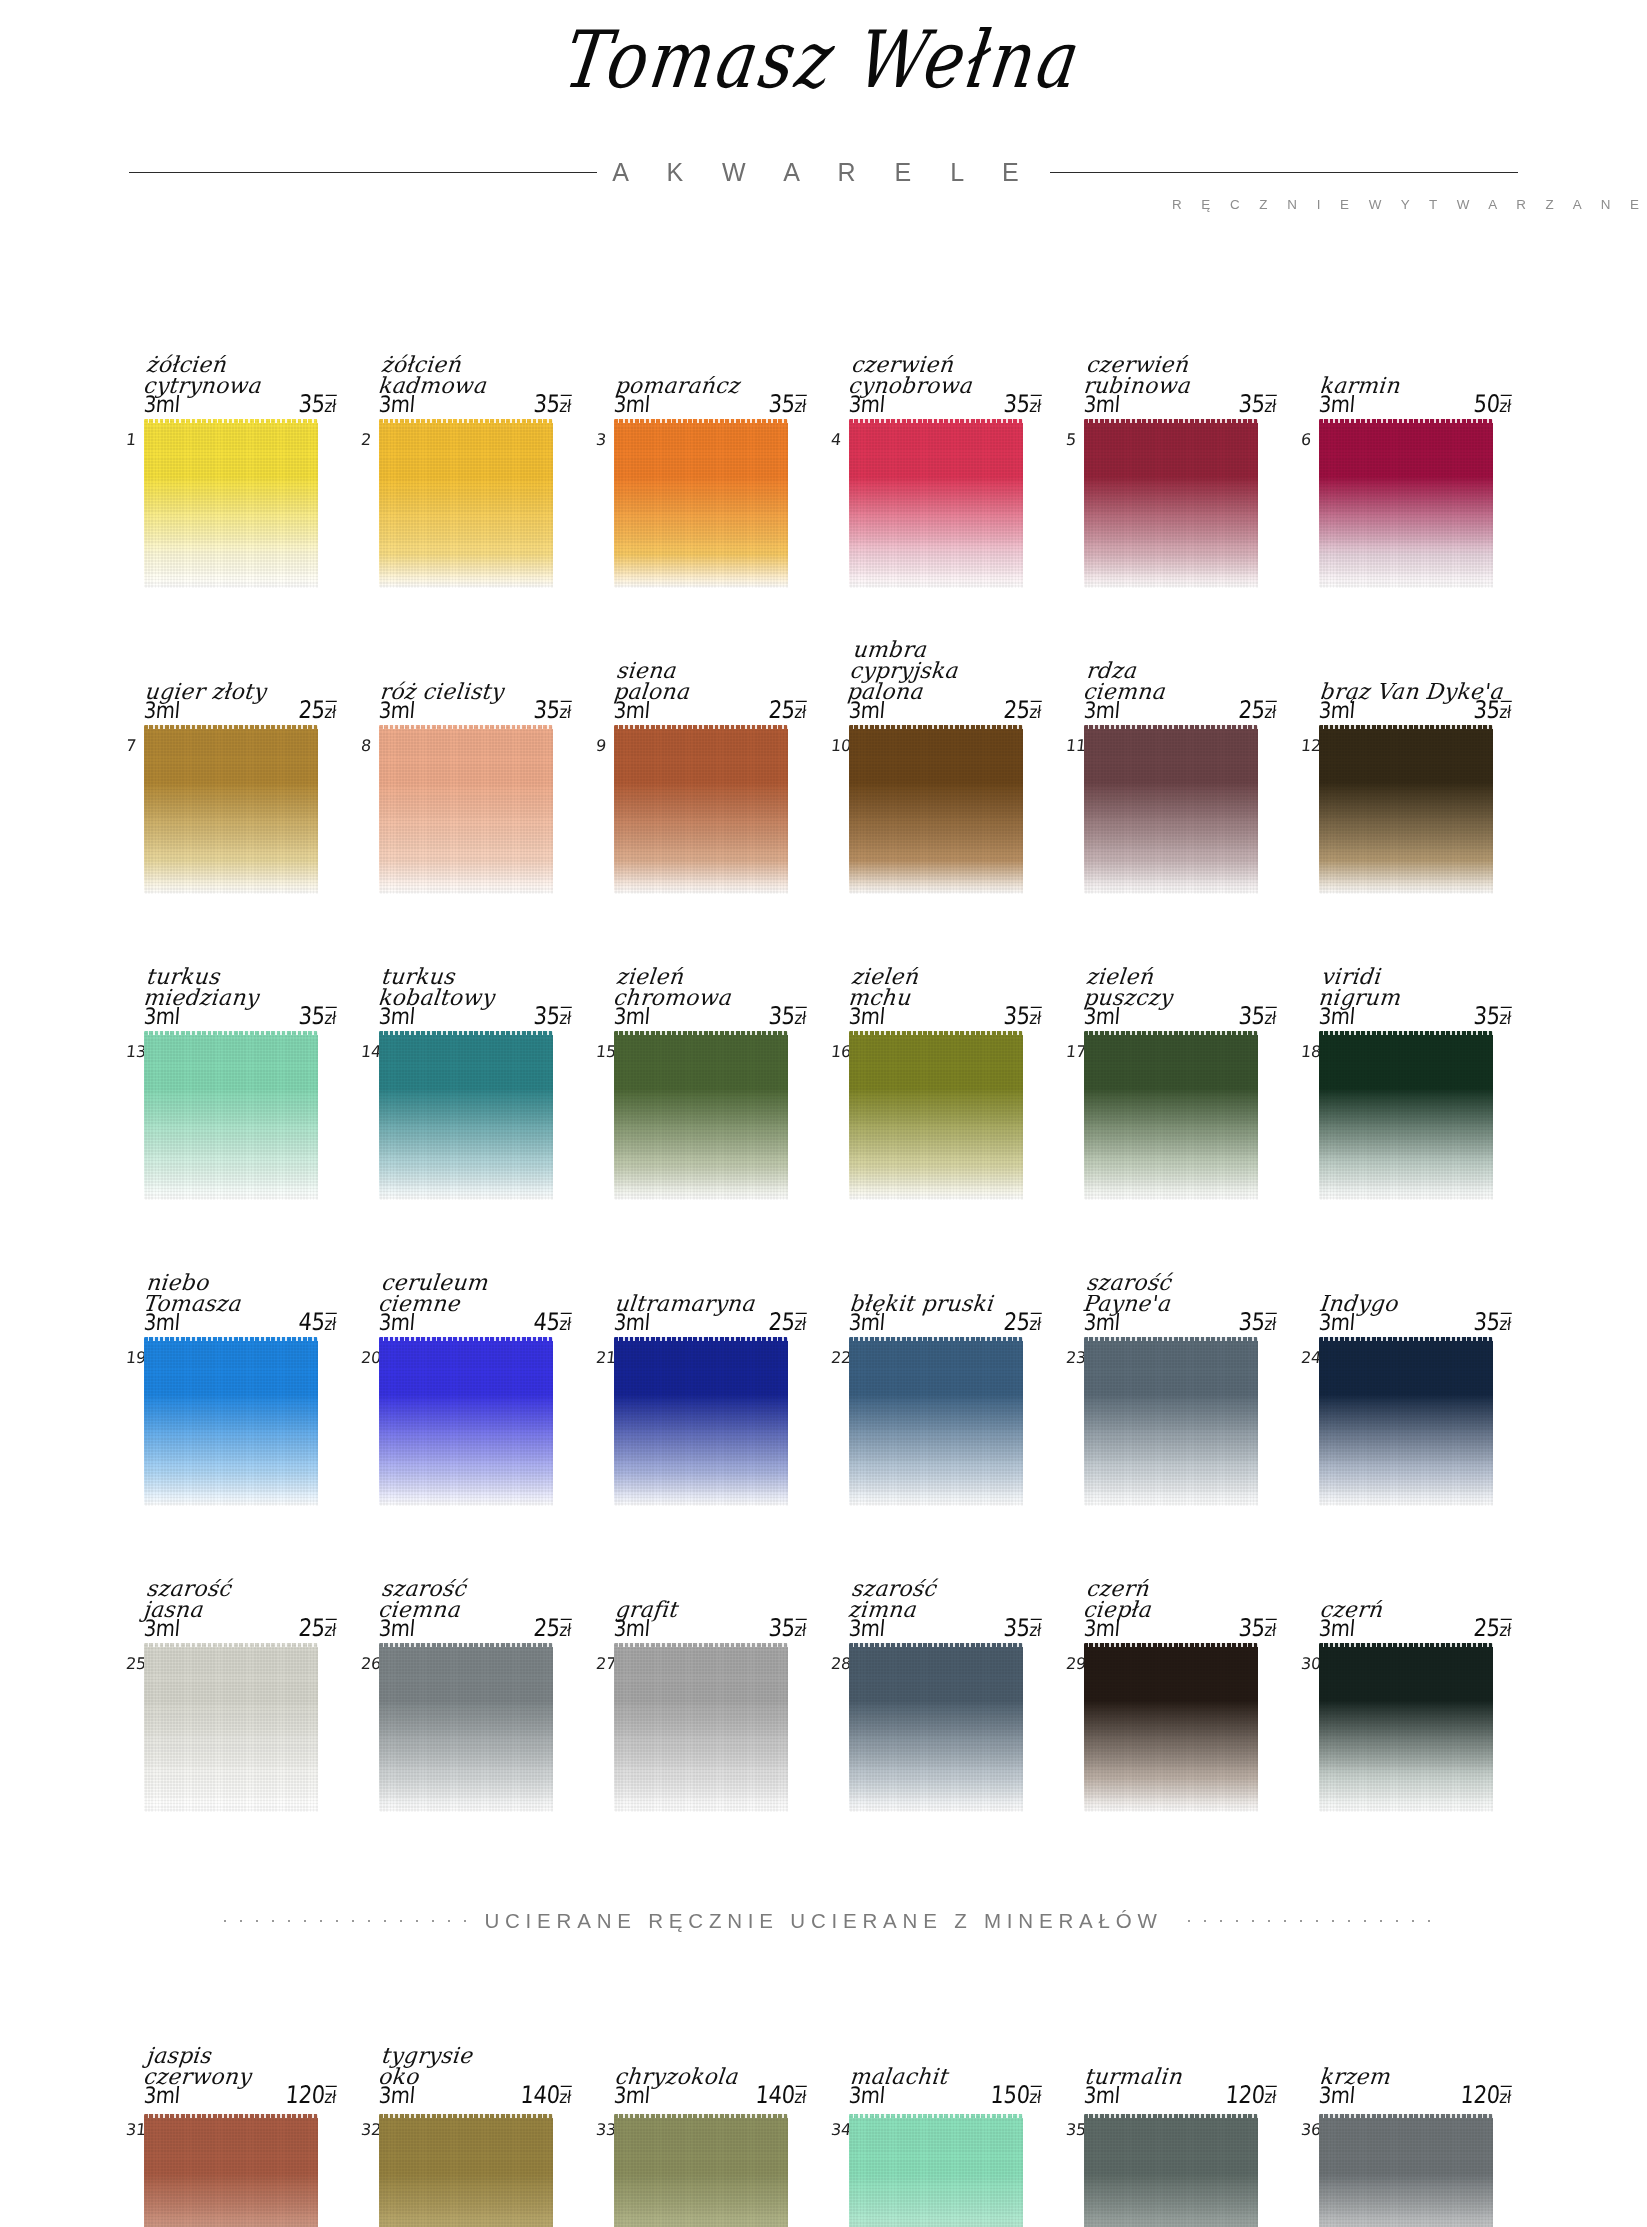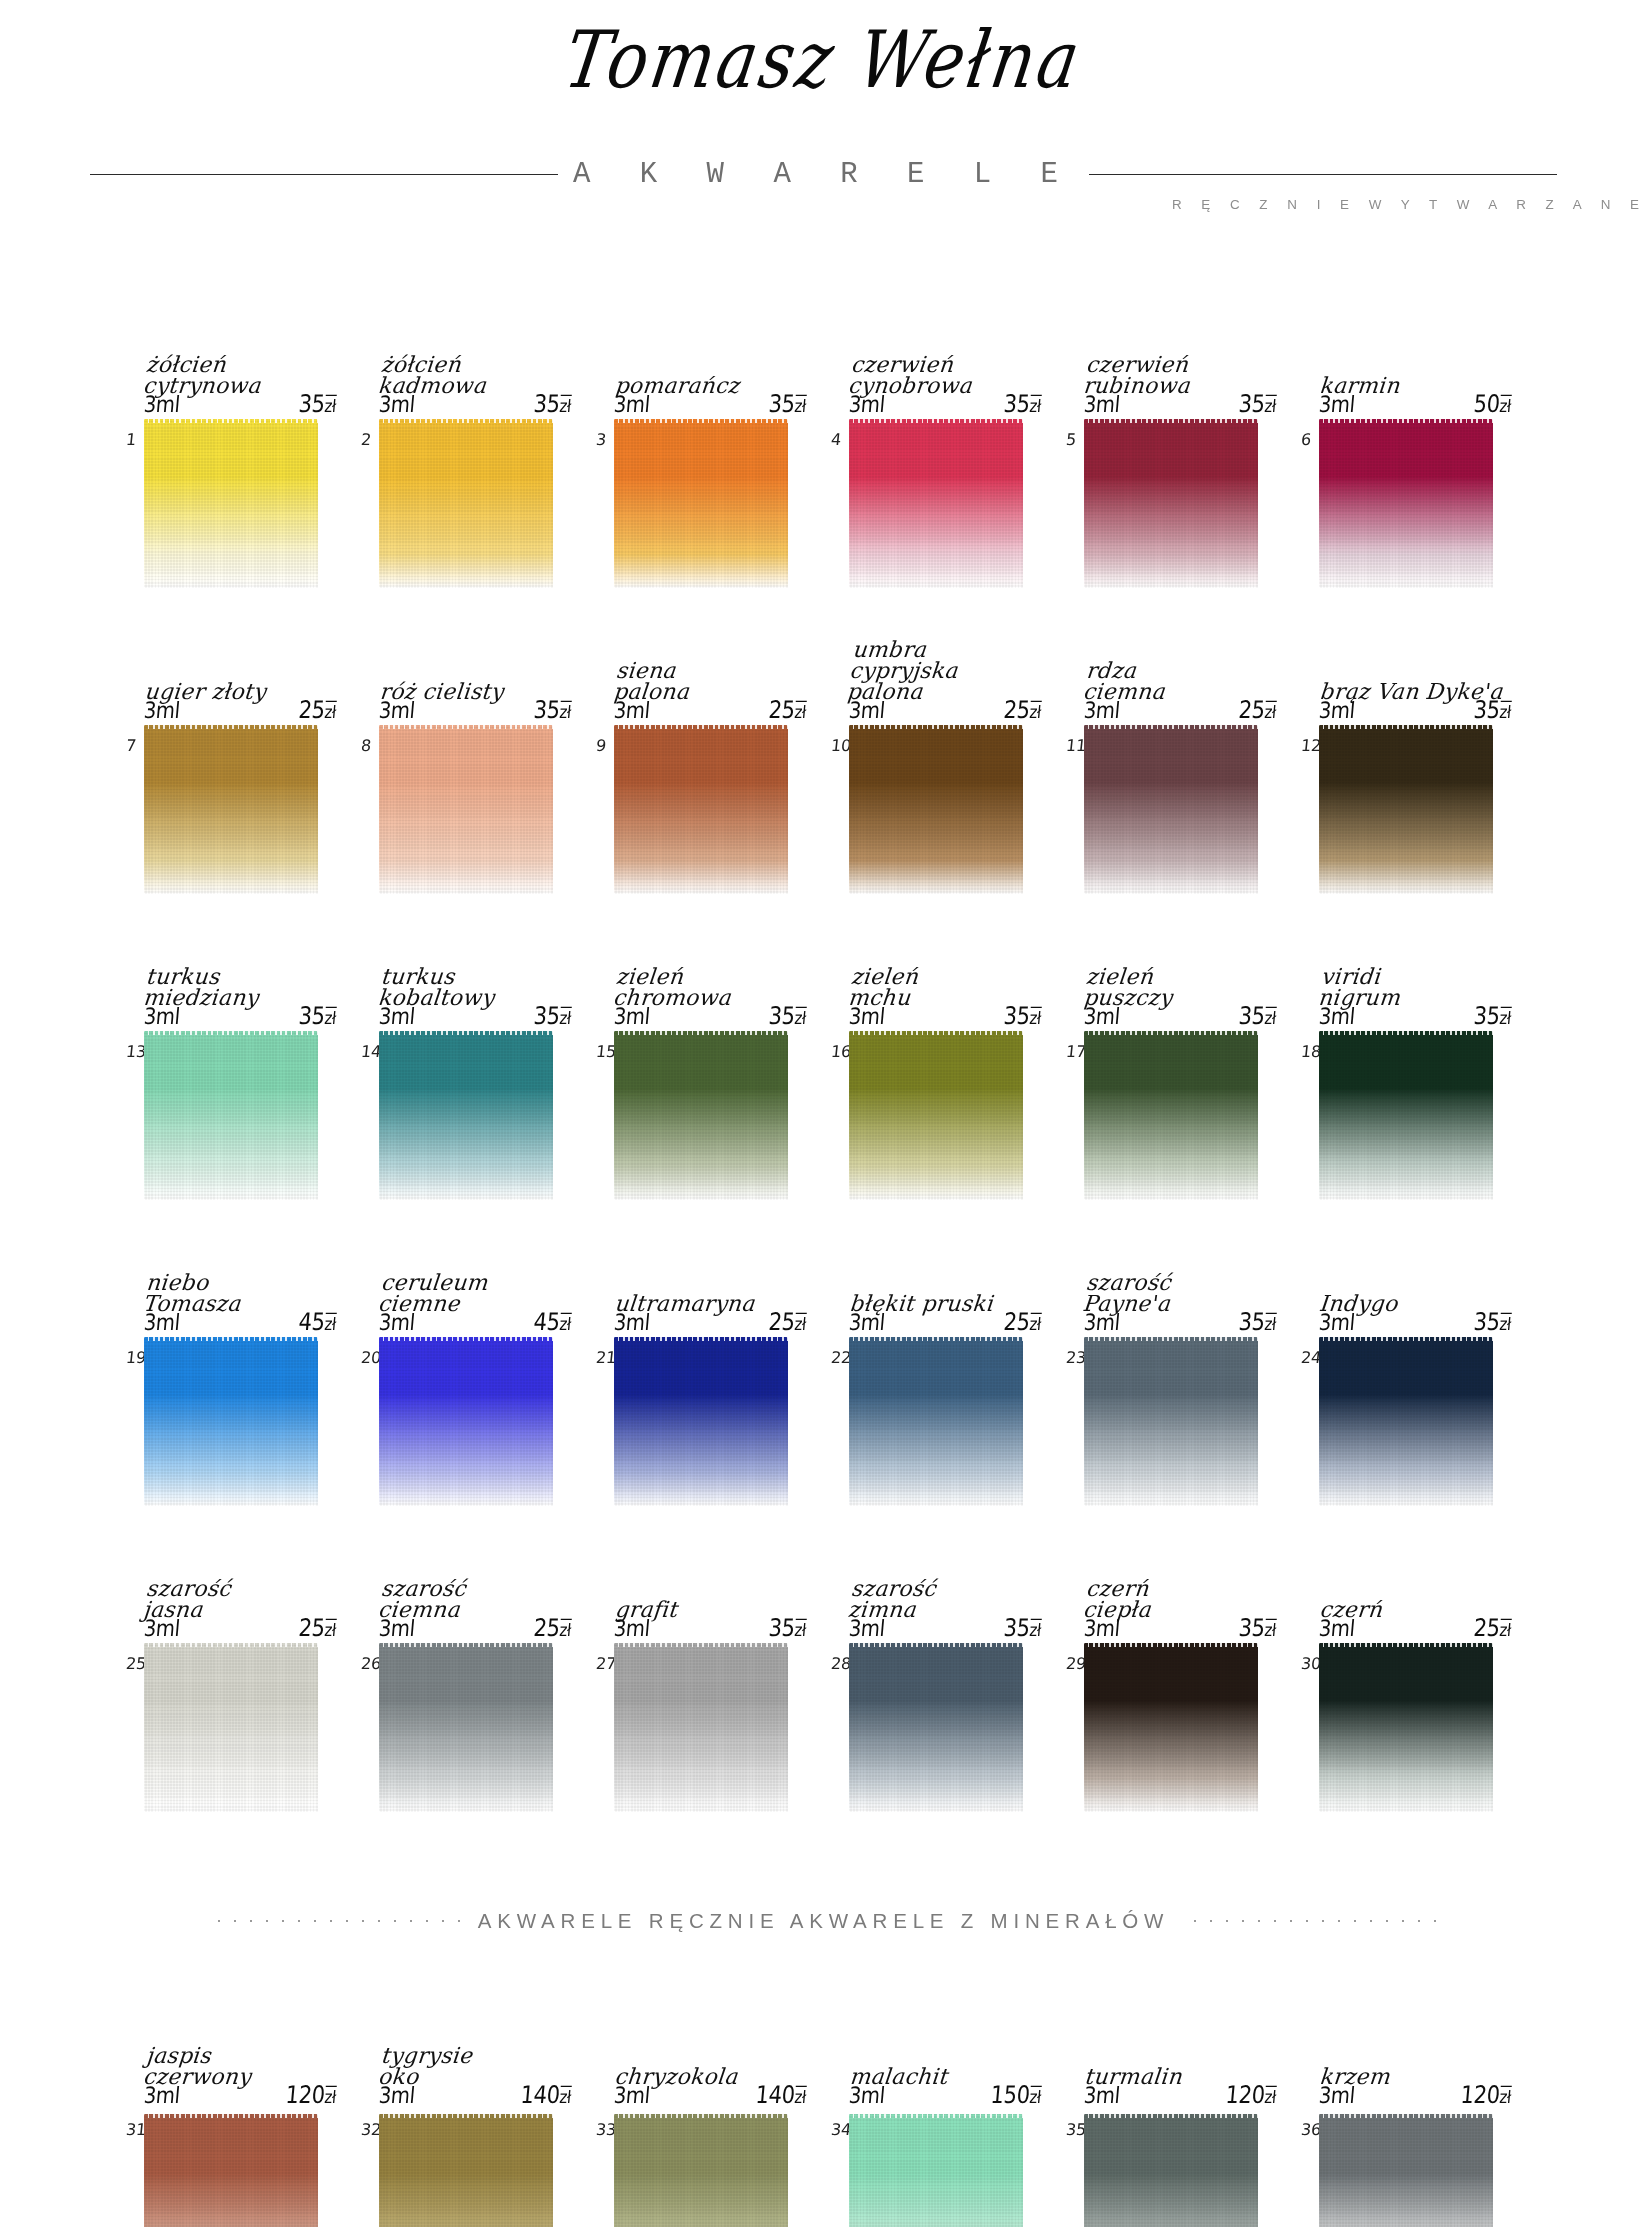--- a/index.html
+++ b/index.html
@@ -23,22 +23,22 @@
     transform: skewX(-9deg) scaleY(1.18);
     display: inline-block;
     font-weight: 400;
   }
   .rule-wrap {
     position: absolute; left: 0; top: 158px; width: 100%;
     display: flex; align-items: center; justify-content: center; gap: 0;
   }
   .rule-line { height: 0.9px; background: #2b2b2b; width: 468px; }
   .akwarele {
-    font-size: 29px; letter-spacing: 16px; color: #6f6f6f; font-weight: 400;
-    padding: 0 15px; white-space: nowrap; font-family: Liberation Mono, monospace;
+    font-size: 25px; letter-spacing: 16px; color: #6f6f6f; font-weight: 400;
+    padding: 0 15px; white-space: nowrap; font-family: Liberation Sans, sans-serif;
   }
   .recznie {
     position: absolute; left: 0; top: 197px; width: 100%; text-align: right;
     font-size: 13.4px; letter-spacing: 8px; color: #8d8d8d; white-space: nowrap;
   }
 
   
   .grid {
     position: absolute; left: 0; top: 285px; width: 1647px;
   }
@@ -557,21 +557,21 @@
             <div class="paint" style="background: linear-gradient(rgb(21, 35, 31) 0%, rgb(21, 35, 31) 34%, rgb(205, 214, 210) 80%, rgb(255, 255, 255) 100%);"></div>
             <div class="tooth"></div>
             <div class="edge-top"></div>
           </div>
         </div>
       </div>
     </div>
 
   <div class="divider">
     <div class="dots"></div>
-    <div class="divider-text">AKWARELE RĘCZNIE AKWARELE Z MINERAŁÓW</div>
+    <div class="divider-text">UCIERANE RĘCZNIE UCIERANE Z MINERAŁÓW</div>
     <div class="dots"></div>
   </div>
 
   <div class="mineral-grid" id="mineral-grid">
       <div class="row">
         <div class="cell mineral-cell">
           <div class="cell-name">jaspis
 czerwony</div>
           <div class="cell-meta">
             <span>3ml</span>

